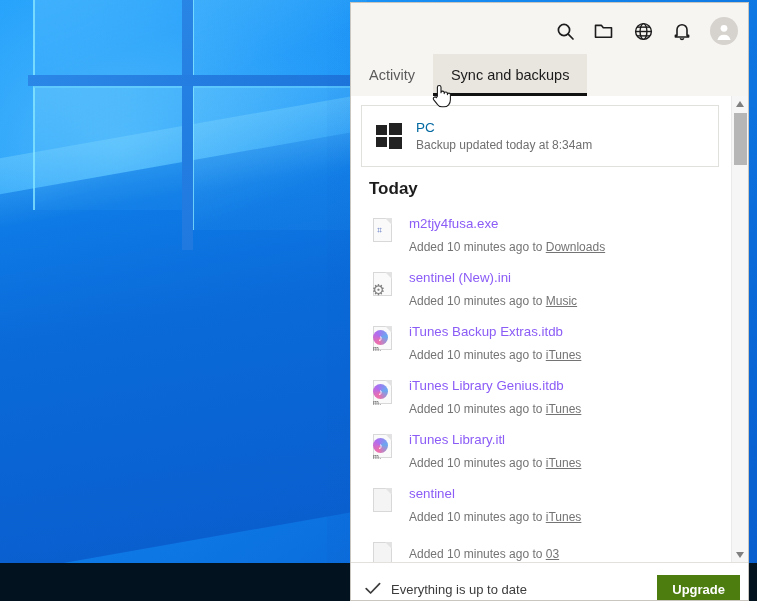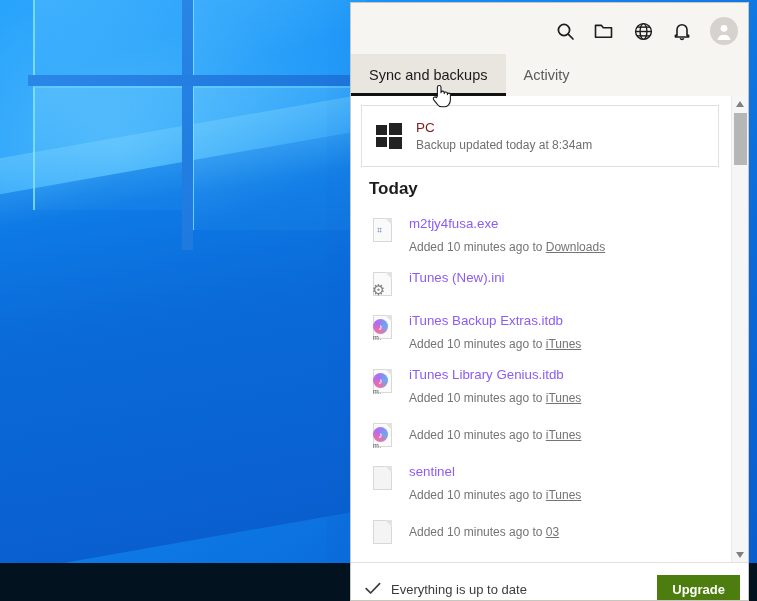--- a/index.html
+++ b/index.html
@@ -101,21 +101,21 @@
     margin: 9px 12px 0 10px;
     border: 1px solid #e2e0dc;
     height: 62px; display: flex; align-items: center; padding: 0 14px;
   }
   #pc-logo { width: 26px; height: 26px; margin-right: 14px; position: relative; flex:0 0 auto; }
   #pc-logo i { position:absolute; background:#222; display:block; }
   #pc-logo i.a { left:0;  top:2px;  width:11px; height:10px; }
   #pc-logo i.b { left:13px; top:0;   width:13px; height:12px; }
   #pc-logo i.c { left:0;  top:14px; width:11px; height:10px; }
   #pc-logo i.d { left:13px; top:14px; width:13px; height:12px; }
-  #pc-title { font-size: 13.5px; color: #7f1d1d; line-height: 17px; }
+  #pc-title { font-size: 13.5px; color: #0369a1; line-height: 17px; }
   #pc-sub   { font-size: 12px; color: #6f6f6f; line-height: 16px; margin-top:1px; }
 
   #today-heading {
     font-size: 17px; font-weight: bold; color: #1c1c1c;
     margin: 12px 0 10px 18px;
   }
 
   #file-list { padding-left: 18px; padding-right: 14px; }
   .file-row { display: flex; align-items: flex-start; padding: 6px 0 7px 0; cursor: pointer; }
   .file-icon { width: 26px; height: 30px; flex: 0 0 auto; margin-right: 14px; position: relative; }
@@ -234,25 +234,25 @@
       </span>
       <span id="avatar-icon">
         <svg width="20" height="20" viewBox="0 0 20 20">
           <circle cx="10" cy="7.3" r="3.4" fill="#ffffff"></circle>
           <path d="M3.4 19a6.8 6.8 0 0 1 13.2 0z" fill="#ffffff"></path>
         </svg>
       </span>
     </div>
 
     <div id="tabbar">
+      <div class="tab">
+        <span>Activity</span>
+      </div>
       <div class="tab active">
         <span>Sync and backups</span>
-      </div>
-      <div class="tab">
-        <span>Activity</span>
       </div>
     </div>
   </div>
 
   <div id="content-wrap">
     <div id="scroll-area">
 
       <div id="pc-card">
         <div id="pc-logo">
           <i class="a"></i>
@@ -282,21 +282,22 @@
         </div>
 
         <div class="file-row">
           <div class="file-icon">
             <div class="doc"></div>
               <span class="badge">
                 <span class="gear">⚙</span>
               </span>
           </div>
           <div class="file-meta">
-            <div class="file-name">iTunes (New).ini</div>
+            <div class="file-name">sentinel (New).ini</div>
+            <div class="file-sub"><span>Added 10 minutes ago to </span><u>Music</u></div>
           </div>
         </div>
 
         <div class="file-row">
           <div class="file-icon">
             <div class="doc"></div>
               <span class="badge" style="left:3px;bottom:7px;">
                 <span class="itunes-note">♪</span>
               </span>
               <span class="minibadge">m.</span>
@@ -323,20 +324,21 @@
 
         <div class="file-row">
           <div class="file-icon">
             <div class="doc"></div>
               <span class="badge" style="left:3px;bottom:7px;">
                 <span class="itunes-note">♪</span>
               </span>
               <span class="minibadge">m.</span>
           </div>
           <div class="file-meta">
+            <div class="file-name">iTunes Library.itl</div>
             <div class="file-sub"><span>Added 10 minutes ago to </span><u>iTunes</u></div>
           </div>
         </div>
 
         <div class="file-row">
           <div class="file-icon">
             <div class="doc plain"></div>
           </div>
           <div class="file-meta">
             <div class="file-name">sentinel</div>

